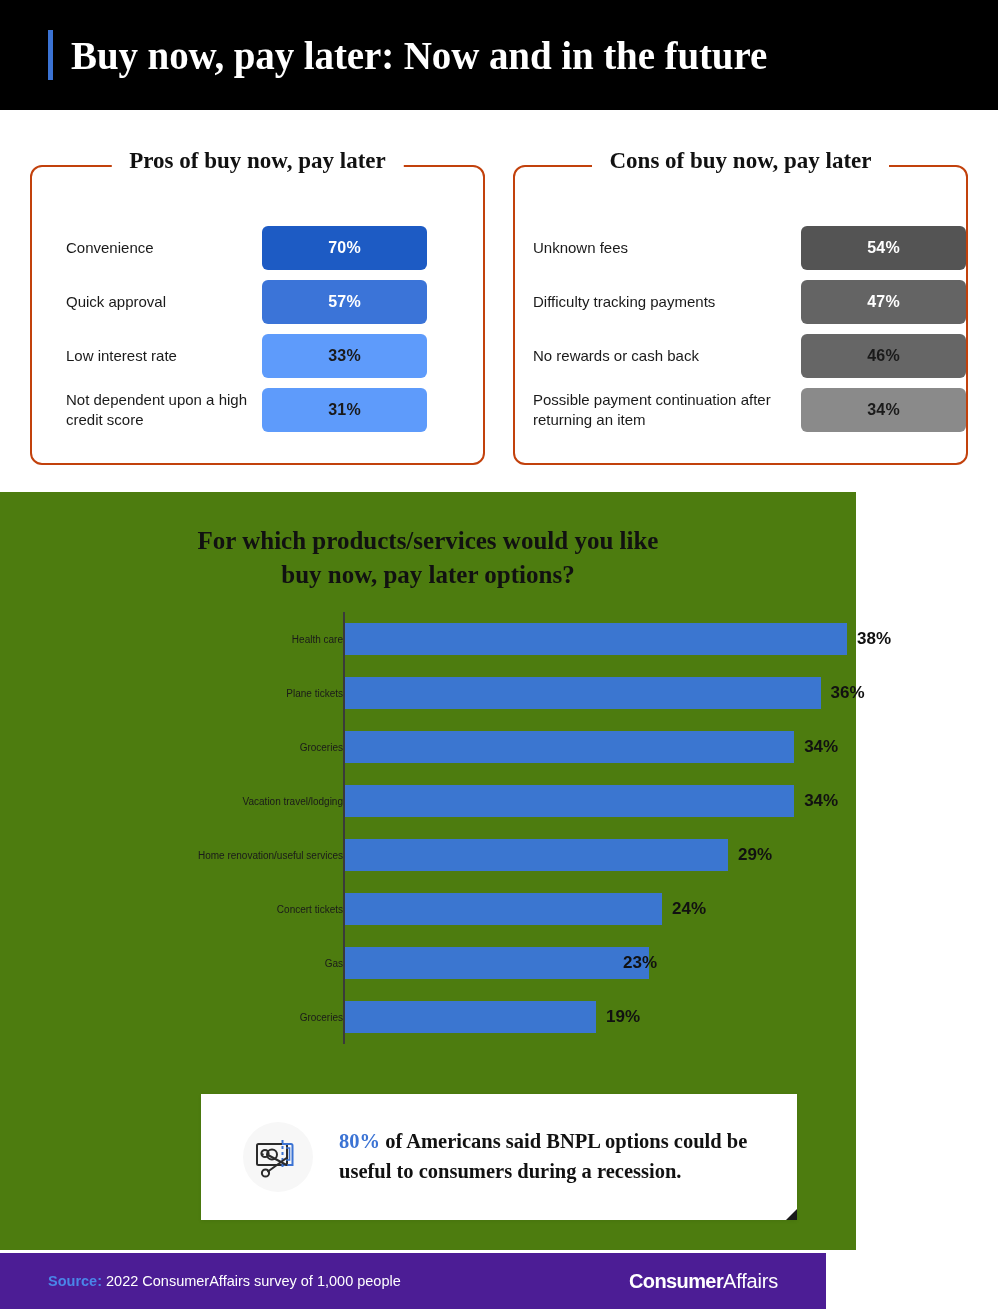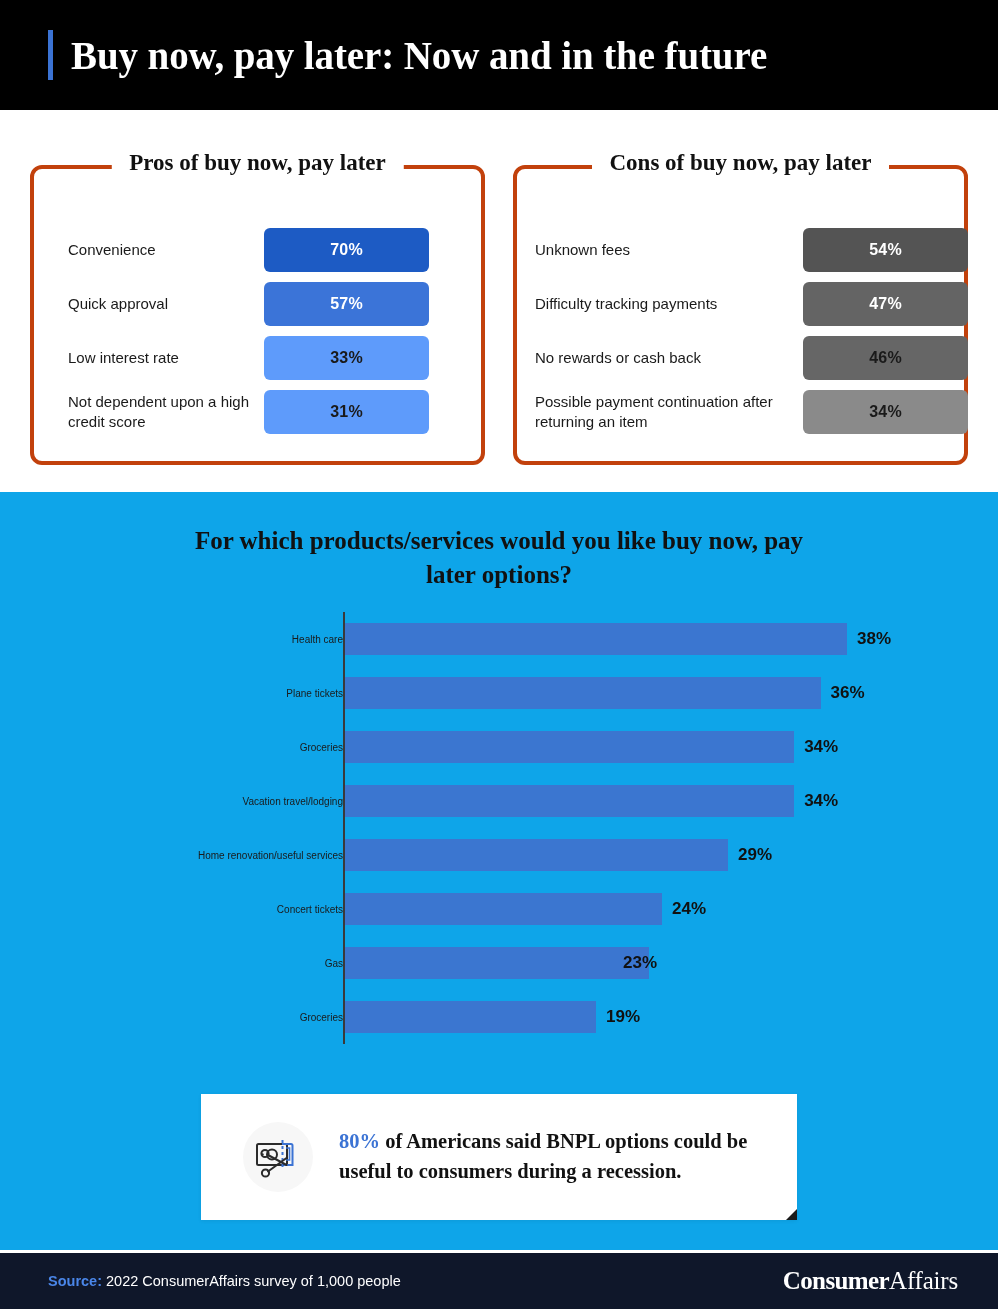--- a/index.html
+++ b/index.html
@@ -51,21 +51,21 @@
     position: absolute;
     top: 110px; left: 0;
     width: 998px;
     height: 382px;
     background: #ffffff;
   }
   .card {
     position: absolute;
     top: 55px;
     height: 300px;
-    border: 4px solid #c2410c;
+    border: 2px solid #c2410c;
     border-radius: 12px;
     background: #ffffff;
   }
   .card.pros { left: 30px; width: 455px; }
   .card.cons { left: 513px; width: 455px; }
 
   .card-title {
     position: absolute;
     top: -19px;
     left: 50%;
@@ -117,23 +117,23 @@
   .row-value {
     font-size: 16px;
     font-weight: 700;
     letter-spacing: 0.2px;
   }
 
   
   .chart-section {
     position: absolute;
     top: 492px; left: 0;
-    width: 998px;
+    width: 856px;
     height: 758px;
-    background: #0ea5e9;
+    background: #4d7c0f;
   }
   .chart-title {
     position: absolute;
     top: 32px;
     left: 0; right: 0;
     text-align: center;
     font-family: "Liberation Serif", serif;
     font-size: 25px;
     font-weight: 700;
     color: #111111;
@@ -224,46 +224,46 @@
     right: 0; bottom: 0;
     width: 0; height: 0;
     border-left: 11px solid transparent;
     border-bottom: 11px solid #1a1a1a;
   }
 
   
   .footer {
     position: absolute;
     top: 1253px; left: 0;
-    width: 998px;
+    width: 826px;
     height: 56px;
-    background: #0f172a;
+    background: #4c1d95;
   }
   .footer-source {
     position: absolute;
     left: 48px;
     top: 50%;
     transform: translateY(-50%);
     font-size: 14.5px;
     color: #ffffff;
     white-space: nowrap;
   }
   .footer-source-label {
     color: #4a86e8;
     font-weight: 700;
   }
   .footer-logo {
     position: absolute;
-    right: 40px;
+    right: 48px;
     top: 50%;
     transform: translateY(-50%);
-    font-family: Liberation Serif, serif;
+    font-family: Liberation Sans, sans-serif;
     color: #ffffff;
     white-space: nowrap;
-    font-size: 25px;
+    font-size: 20px;
   }
   .logo-consumer { font-weight: 700; letter-spacing: -0.6px; }
   .logo-affairs  { font-weight: 400; letter-spacing: -0.2px; }
 </style>
 </head>
 <body>
 
 <div class="infographic">
 
   <div class="header">

